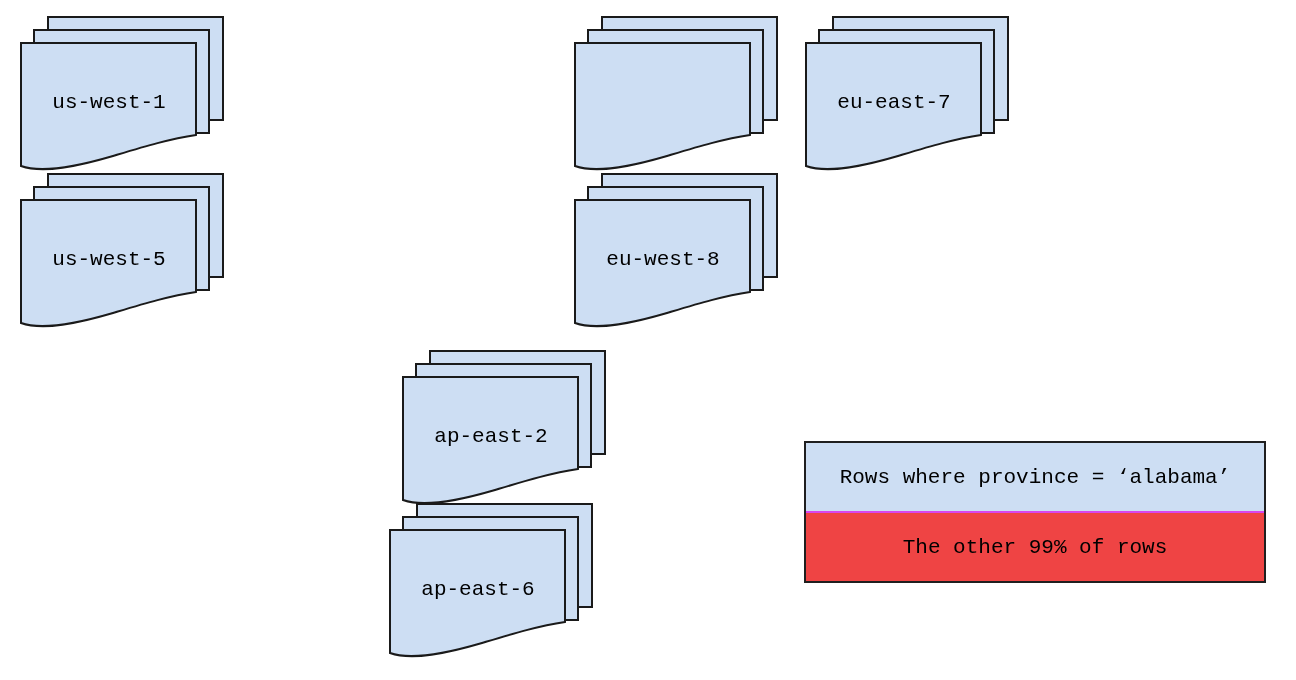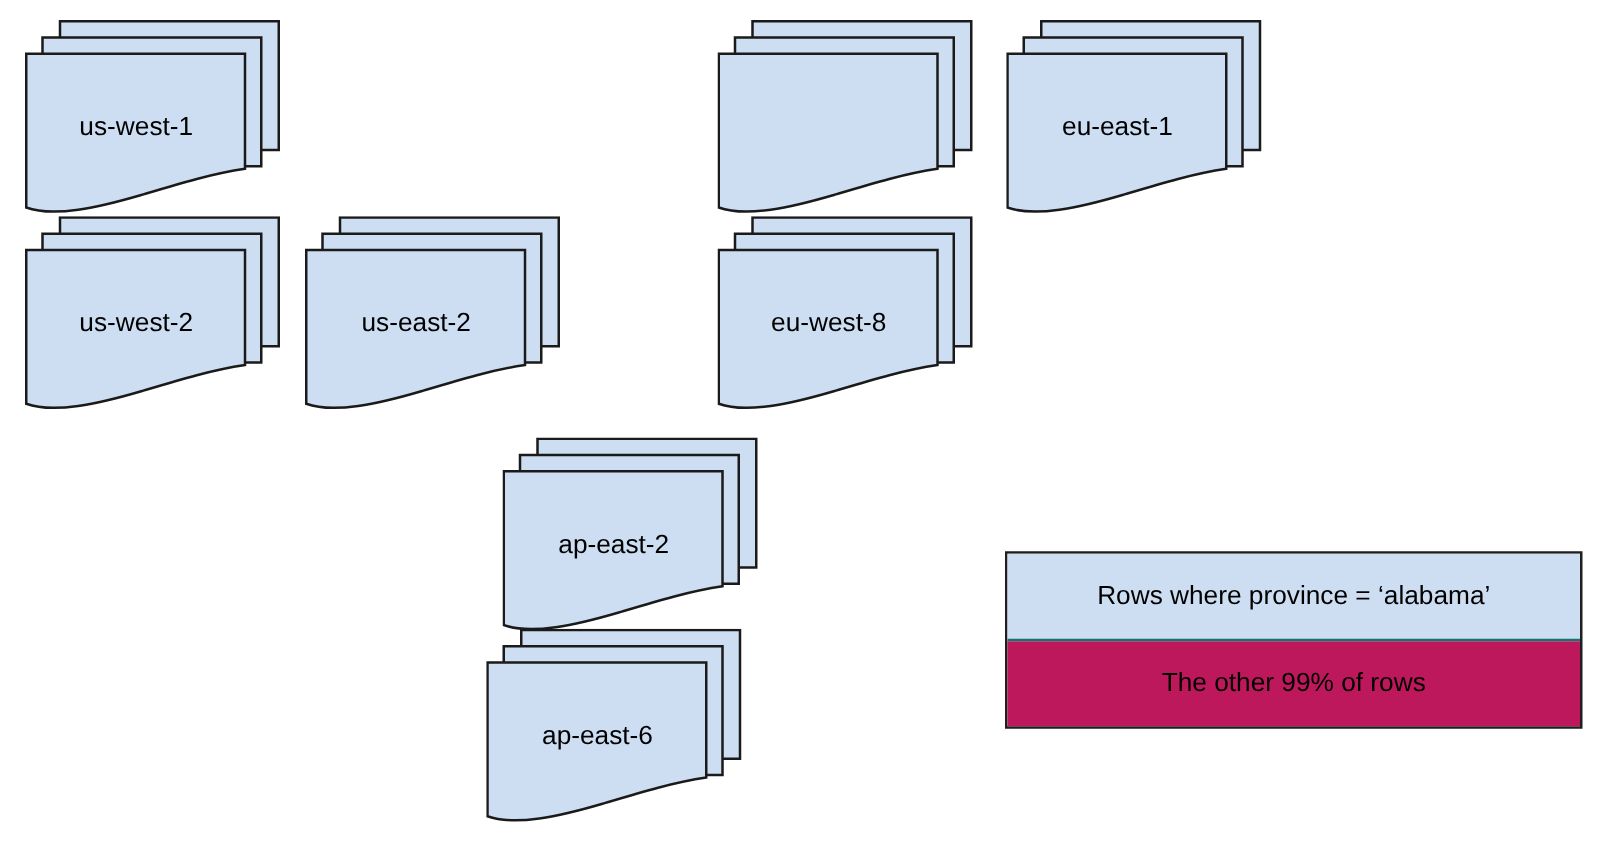--- a/index.html
+++ b/index.html
@@ -7,20 +7,21 @@
     padding: 0;
     background: #ffffff;
     font-family: "Liberation Sans", sans-serif;
   }
   #canvas {
     position: relative;
     width: 1296px;
     height: 680px;
     background: #ffffff;
     overflow: hidden;
+    font-family: Liberation Mono, monospace;
   }
   .stack {
     position: absolute;
     width: 208px;
     height: 156px;
   }
   .stack-svg {
     position: absolute;
     left: 0;
     top: 0;
@@ -55,21 +56,21 @@
   }
   .legend-row {
     flex: 1;
     display: flex;
     align-items: center;
     justify-content: center;
     font-size: 21px;
     color: #000000;
   }
   .legend-row.first {
-    border-bottom: 2px solid #0f766e;
+    border-bottom: 2px solid #d946ef;
   }
 </style>
 </head>
 <body>
 
 <div id="canvas">
 
   <div class="stack" style="left:20px;top:16px">
     <svg class="stack-svg" width="208" height="156" viewBox="0 0 208 156" style="fill: rgb(205, 222, 243);">
       <rect class="doc" x="28" y="1" width="175" height="103"></rect>
@@ -87,40 +88,32 @@
       <path class="doc" d="M1,27 L176,27 L176,119 C149,123 123,131 93,140 C59,150 23,158 1,150 Z"></path>
     </svg>
   </div>
 
   <div class="stack" style="left:805px;top:16px">
     <svg class="stack-svg" width="208" height="156" viewBox="0 0 208 156" style="fill: rgb(205, 222, 243);">
       <rect class="doc" x="28" y="1" width="175" height="103"></rect>
       <rect class="doc" x="14" y="14" width="175" height="103"></rect>
       <path class="doc" d="M1,27 L176,27 L176,119 C149,123 123,131 93,140 C59,150 23,158 1,150 Z"></path>
     </svg>
-    <div class="stack-label">eu-east-1</div>
+    <div class="stack-label">eu-east-7</div>
   </div>
 
   <div class="stack" style="left:20px;top:173px">
     <svg class="stack-svg" width="208" height="156" viewBox="0 0 208 156" style="fill: rgb(205, 222, 243);">
       <rect class="doc" x="28" y="1" width="175" height="103"></rect>
       <rect class="doc" x="14" y="14" width="175" height="103"></rect>
       <path class="doc" d="M1,27 L176,27 L176,119 C149,123 123,131 93,140 C59,150 23,158 1,150 Z"></path>
     </svg>
-    <div class="stack-label">us-west-2</div>
+    <div class="stack-label">us-west-5</div>
   </div>
 
-  <div class="stack" style="left:244px;top:173px">
-    <svg class="stack-svg" width="208" height="156" viewBox="0 0 208 156" style="fill: rgb(205, 222, 243);">
-      <rect class="doc" x="28" y="1" width="175" height="103"></rect>
-      <rect class="doc" x="14" y="14" width="175" height="103"></rect>
-      <path class="doc" d="M1,27 L176,27 L176,119 C149,123 123,131 93,140 C59,150 23,158 1,150 Z"></path>
-    </svg>
-    <div class="stack-label">us-east-2</div>
-  </div>
 
   <div class="stack" style="left:574px;top:173px">
     <svg class="stack-svg" width="208" height="156" viewBox="0 0 208 156" style="fill: rgb(205, 222, 243);">
       <rect class="doc" x="28" y="1" width="175" height="103"></rect>
       <rect class="doc" x="14" y="14" width="175" height="103"></rect>
       <path class="doc" d="M1,27 L176,27 L176,119 C149,123 123,131 93,140 C59,150 23,158 1,150 Z"></path>
     </svg>
     <div class="stack-label">eu-west-8</div>
   </div>
 
@@ -140,18 +133,18 @@
       <rect class="doc" x="14" y="14" width="175" height="103"></rect>
       <path class="doc" d="M1,27 L176,27 L176,119 C149,123 123,131 93,140 C59,150 23,158 1,150 Z"></path>
     </svg>
     <div class="stack-label">ap-east-6</div>
   </div>
 
   <div class="legend">
     <div class="legend-row first" style="background-color: rgb(205, 222, 243);">
       <span>Rows where province = ‘alabama’</span>
     </div>
-    <div class="legend-row" style="background-color: #be185d;">
+    <div class="legend-row" style="background-color: #ef4444;">
       <span>The other 99% of rows</span>
     </div>
   </div>
 
 </div>
 
 </body></html>

